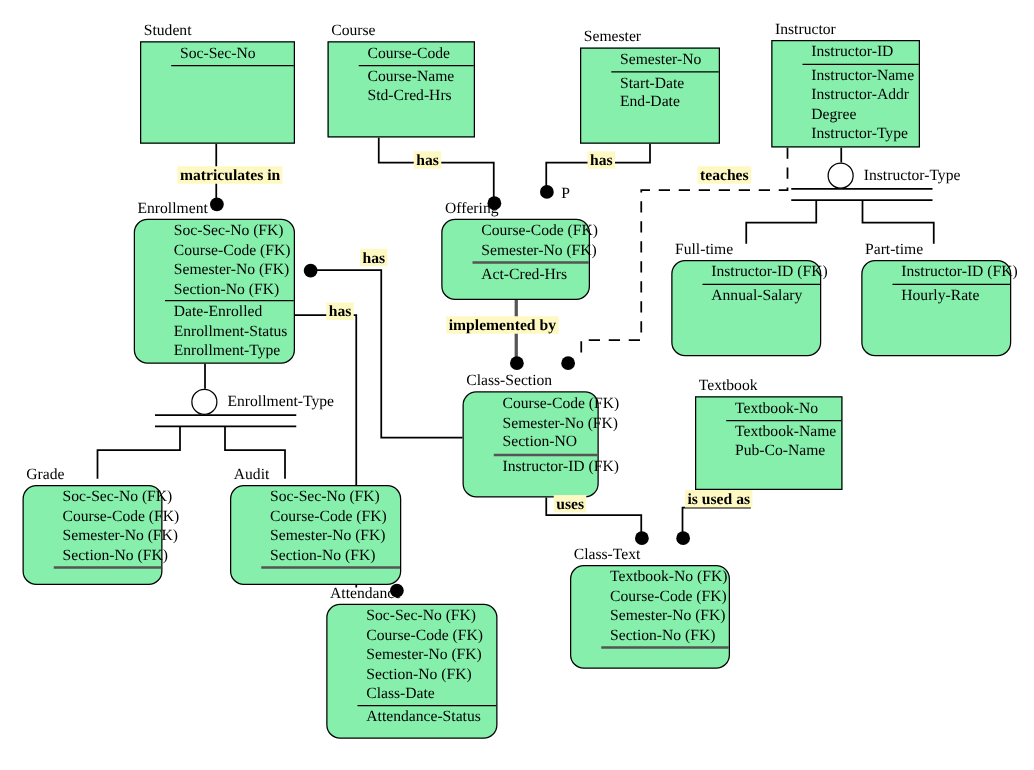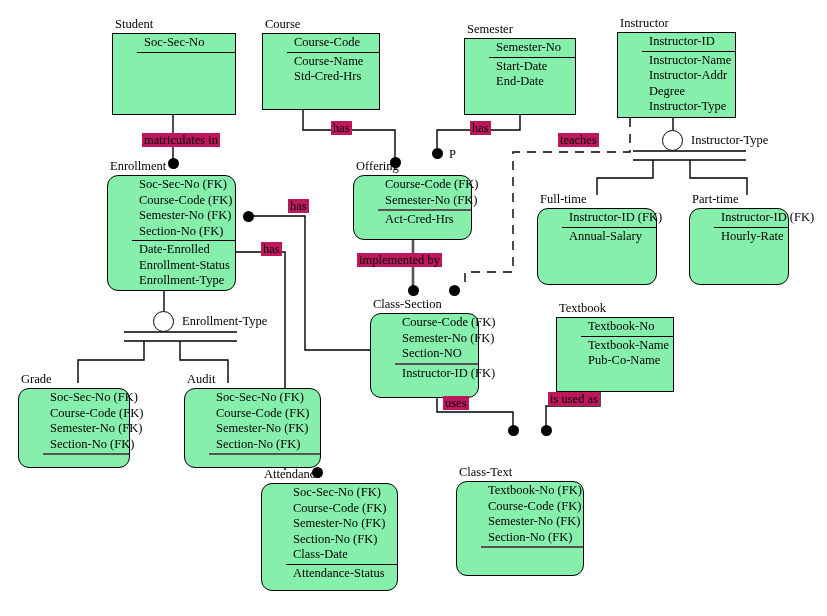--- a/index.html
+++ b/index.html
@@ -62,23 +62,24 @@
     white-space: nowrap;
   }
   .attr.center {
     text-align: left;
   }
   .edge-label {
     position: absolute;
     font-size: 12.5px;
     line-height: 14px;
     white-space: nowrap;
-    background: #be185d;
+    background: #fef9c3;
     padding: 0 2px;
     z-index: 6;
+    font-weight: bold;
   }
   .cat-circle {
     position: absolute;
     width: 21px;
     height: 21px;
     border: 1.4px solid #000;
     border-radius: 50%;
     background: #ffffff;
     box-sizing: border-box;
     z-index: 6;
@@ -216,21 +217,21 @@
   <div class="entity rounded" style="left:537px; top:208px; width:120px; height:77px;">
     <div class="ent-title">Full-time</div>
     <div class="compartment key">
       <div class="attr">Instructor-ID (FK)</div>
     </div>
     <div class="compartment">
       <div class="attr">Annual-Salary</div>
     </div>
   </div>
 
-  <div class="entity rounded" style="left:689px; top:208px; width:100px; height:77px;">
+  <div class="entity rounded" style="left:689px; top:208px; width:120px; height:77px;">
     <div class="ent-title">Part-time</div>
     <div class="compartment key">
       <div class="attr">Instructor-ID (FK)</div>
     </div>
     <div class="compartment">
       <div class="attr">Hourly-Rate</div>
     </div>
   </div>
 
   <div class="entity rounded" style="left:18px; top:388px; width:112px; height:80px;">
@@ -271,21 +272,21 @@
     <div class="ent-title">Textbook</div>
     <div class="compartment key">
       <div class="attr">Textbook-No</div>
     </div>
     <div class="compartment">
       <div class="attr">Textbook-Name</div>
       <div class="attr">Pub-Co-Name</div>
     </div>
   </div>
 
-  <div class="entity rounded" style="left:456px; top:452px; width:128px; height:95px;margin-top:29px;">
+  <div class="entity rounded" style="left:456px; top:452px; width:128px; height:83px;">
     <div class="ent-title">Class-Text</div>
     <div class="compartment key thick">
       <div class="attr">Textbook-No (FK)</div>
       <div class="attr">Course-Code (FK)</div>
       <div class="attr">Semester-No (FK)</div>
       <div class="attr">Section-No (FK)</div>
     </div>
     <div class="compartment"></div>
   </div>
 

